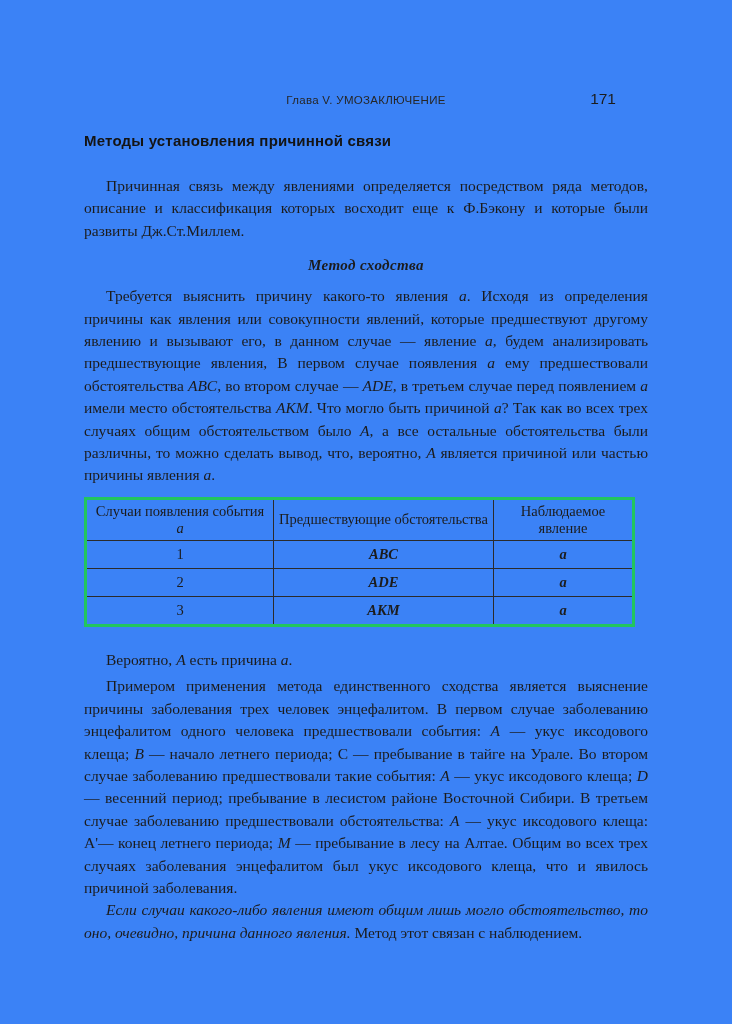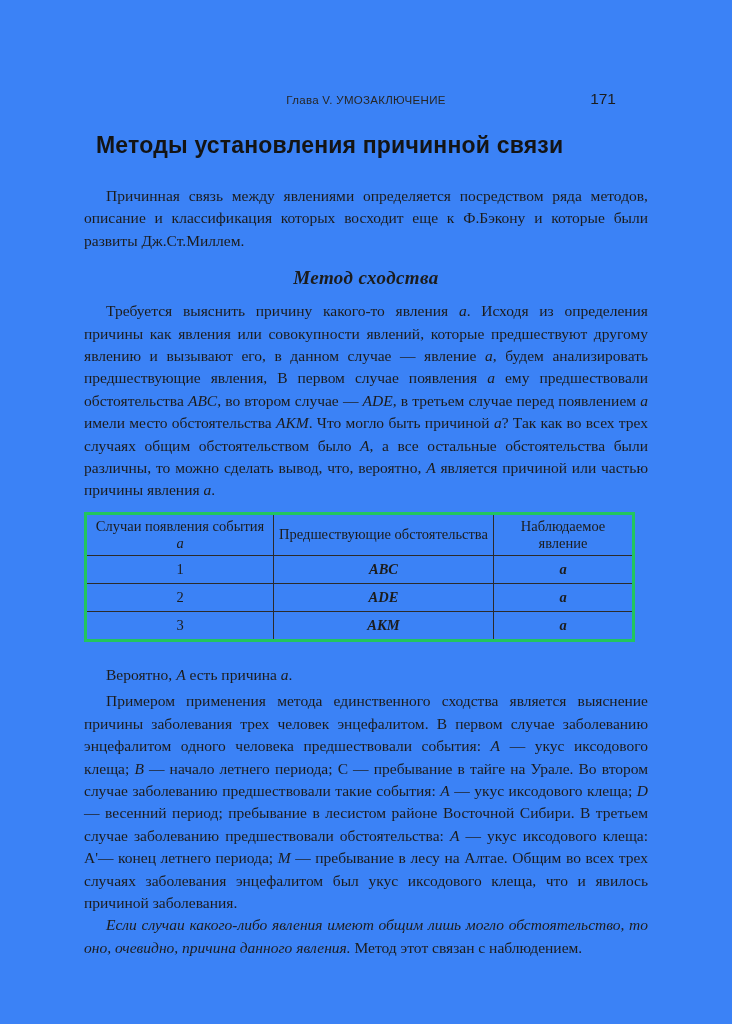--- a/index.html
+++ b/index.html
@@ -36,38 +36,38 @@
     padding-top: 4px;
   }
   .running-header .pagenum {
     position: absolute;
     right: 32px;
     top: 0;
     font-size: 15.5px;
     color: #1c1c1c;
   }
   h1.page-title {
-    margin: 22px 0 0 12px;
+    margin: 22px 0 0 0;
     font-family: "Liberation Sans", "DejaVu Sans", sans-serif;
     font-weight: bold;
-    font-size: 23px;
+    font-size: 15px;
     letter-spacing: 0.2px;
     color: #141414;
   }
   .para {
     margin: 0;
     font-size: 15.5px;
     line-height: 22.4px;
     text-align: justify;
     text-indent: 22px;
   }
   .para-intro   { margin-top: 26px; }
   h2.method-heading {
     margin: 15px 0 11px 0;
-    font-size: 19px;
+    font-size: 15px;
     font-weight: bold;
     font-style: italic;
     text-align: center;
     letter-spacing: 0.4px;
     color: #1c1c1c;
   }
   table.method-table {
     margin-top: 10px;
     border-collapse: collapse;
     width: 548px;

